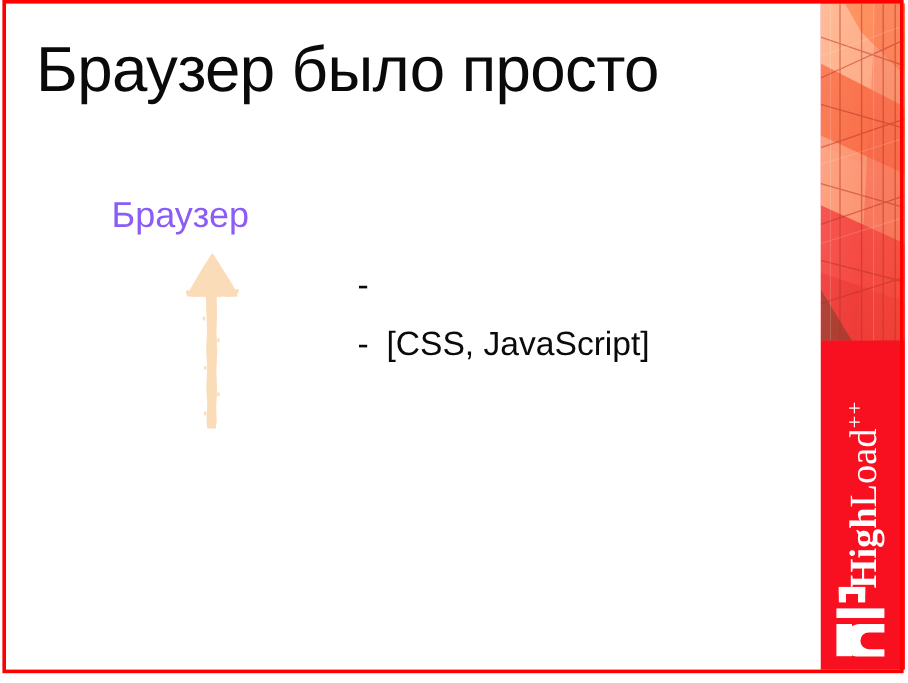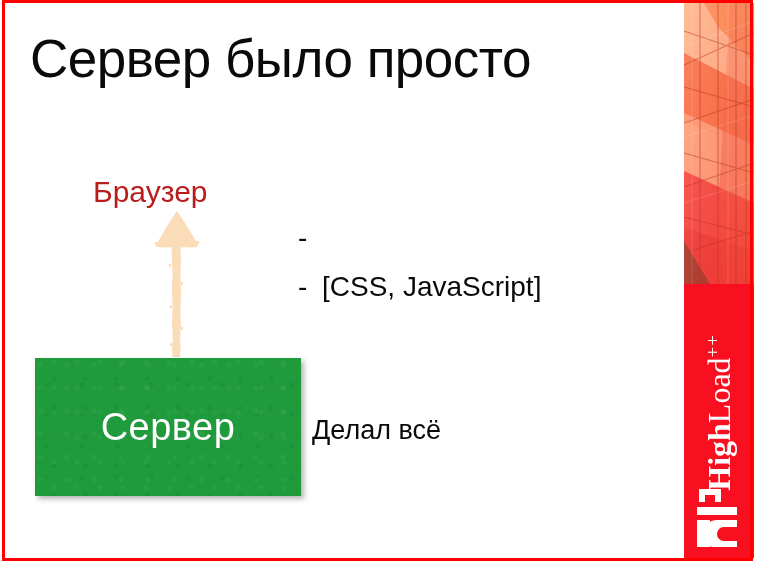--- a/index.html
+++ b/index.html
@@ -55,23 +55,22 @@
     font-weight: 400;
     letter-spacing: -0.5px;
     white-space: nowrap;
   }
 
   .browser-label {
     position: absolute;
     left: 88px;
     top: 160px;
     font-size: 30px;
-    color: #b91c1c;
-    white-space: nowrap;
-    margin-top: 12px;
+    color: #8b5cf6;
+    white-space: nowrap;
   }
 
   
   .arrow-wrap {
     position: absolute;
     left: 140px;
     top: 206px;
     width: 64px;
     height: 150px;
   }
@@ -193,21 +192,21 @@
   }
   .brand-mark svg { display:block; }
 </style>
 </head>
 <body>
 
 <div id="slide">
 
   <div class="canvas">
 
-    <div class="slide-title">Сервер было просто</div>
+    <div class="slide-title">Браузер было просто</div>
 
     <div class="browser-label">Браузер</div>
 
     <div class="arrow-wrap">
       <svg width="64" height="150" viewBox="0 0 64 150" aria-hidden="true">
         <g fill="#fbdcb9">
 
           <path d="M32 2 L33.5 4 L38 11 L43 19 L48 27 L52.5 35 L53 38
                    L45 38.5 L40.5 38 L38 38.6 L34 38.2 L29 38.7 L23 38.2
                    L17 38.6 L12 38 L10.5 37.5 L14 31 L19 22.5 L24 14 L28.5 7 Z"></path>
@@ -232,25 +231,21 @@
     <div class="bullets">
       <div class="bullet-row">
         <span class="bullet-dash">-</span>
       </div>
       <div class="bullet-row">
         <span class="bullet-dash">-</span>
         <span>[CSS, JavaScript]</span>
       </div>
     </div>
 
-    <div class="server-box">
-      <span class="server-label">Сервер</span>
-    </div>
-
-    <div class="server-note">Делал всё</div>
+
 
   </div>
 
   <div class="sidebar">
 
     <div class="sidebar-art">
       <svg width="70" height="281" viewBox="0 0 70 281" aria-hidden="true">
         <defs>
           <linearGradient id="g1" x1="0" y1="0" x2="1" y2="1">
             <stop offset="0%" stop-color="#ffb089"></stop>

